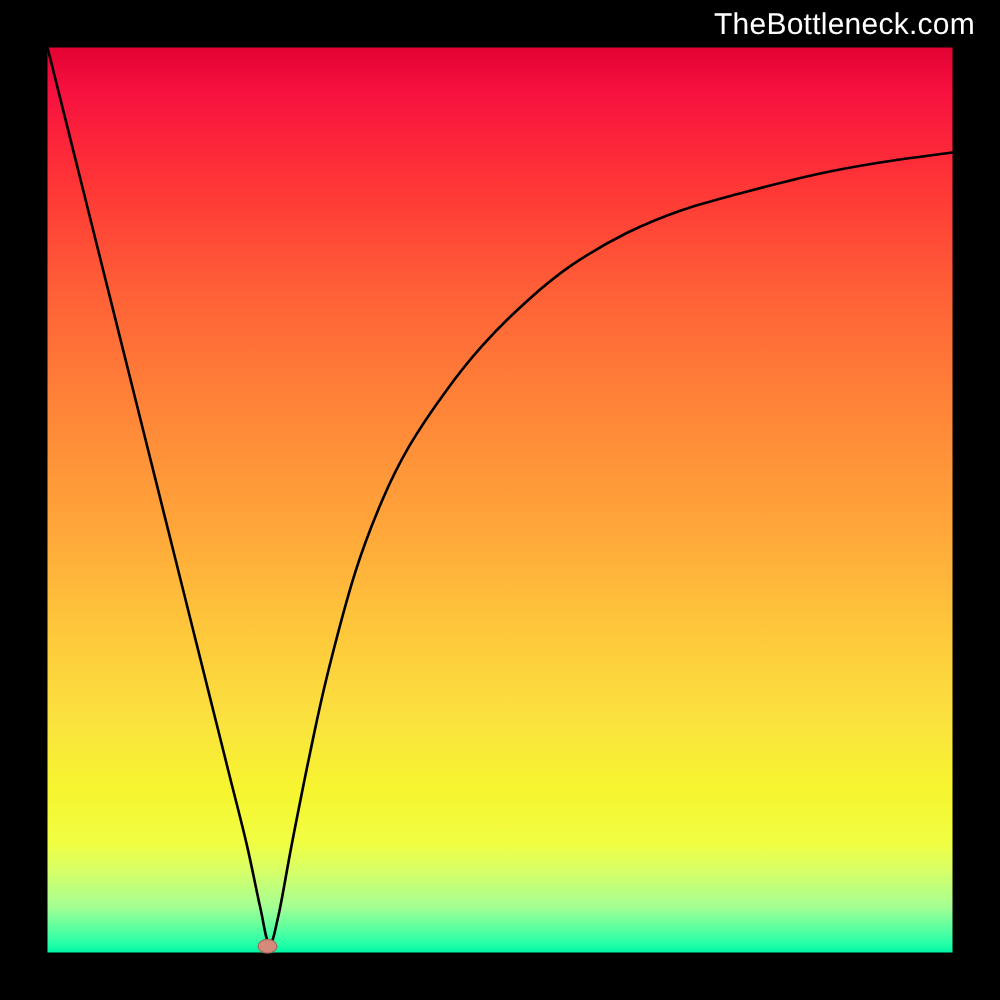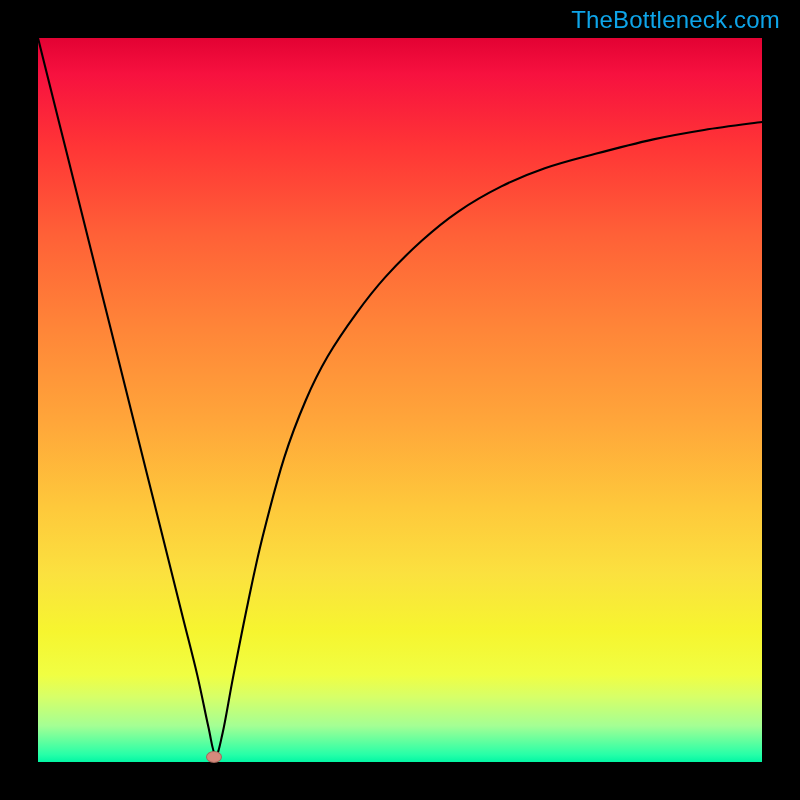--- a/index.html
+++ b/index.html
@@ -38,21 +38,21 @@
       #d7ff68 91%,
       #a4ff94 95%,
       #26ffa8 99%,
       #02f6a4 100%
     );
   }
   .watermark {
     position: absolute;
     top: 6px;
     right: 20px;
-    color: #0ea5e9;
+    color: #ffffff;
     font-size: 24px;
     font-weight: 400;
     letter-spacing: 0.2px;
     z-index: 10;
   }
   svg.curve {
     position: absolute;
     left: 0;
     top: 0;
     width: 724px;

